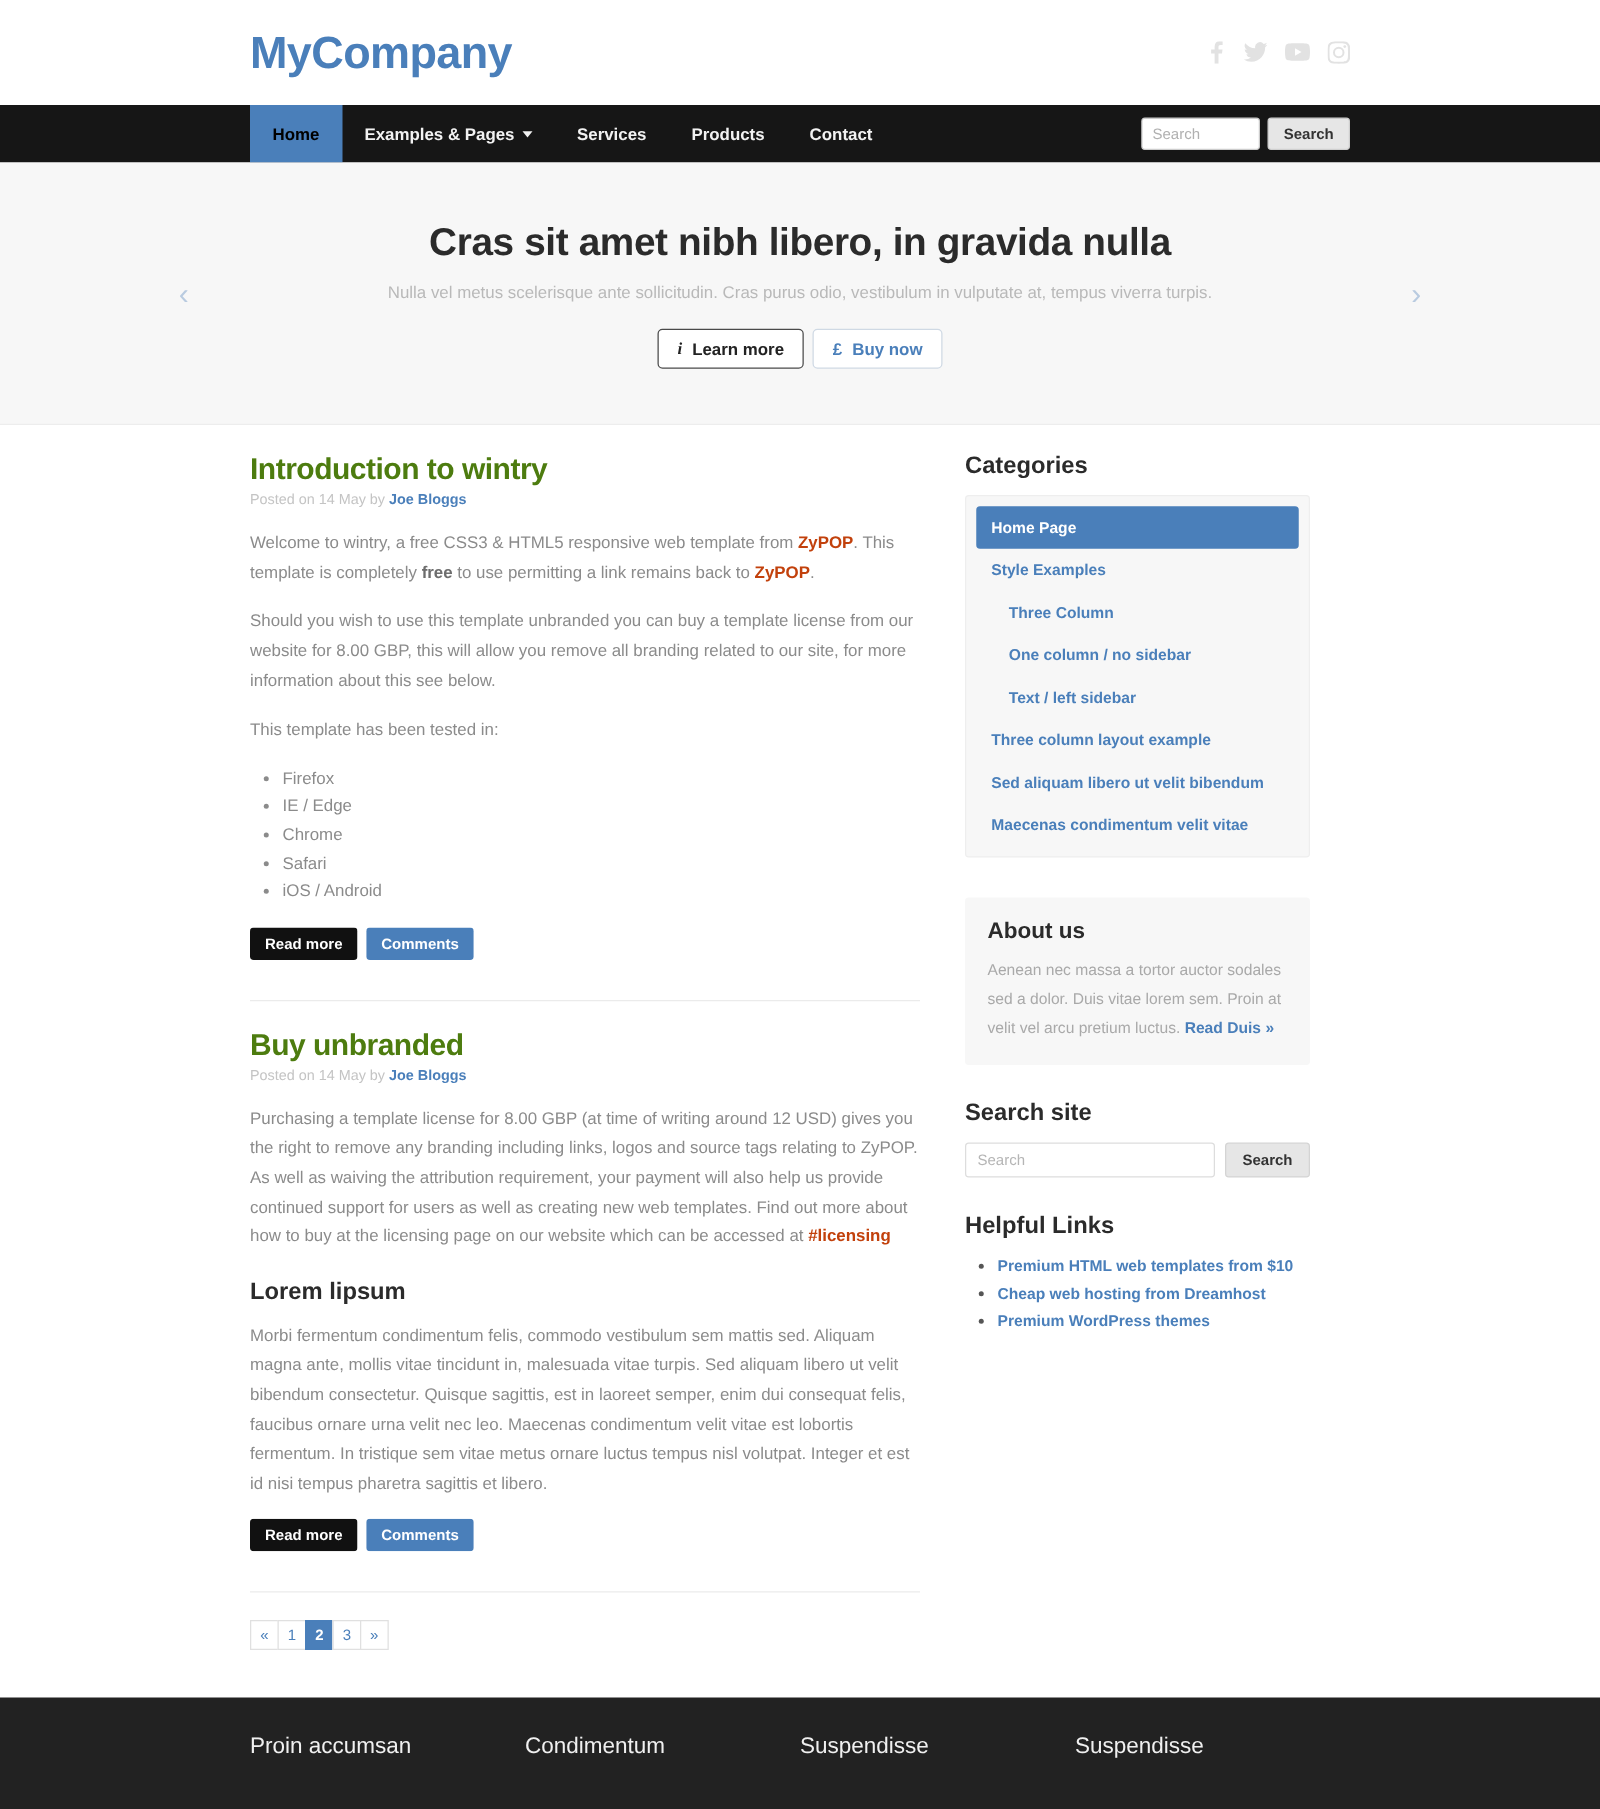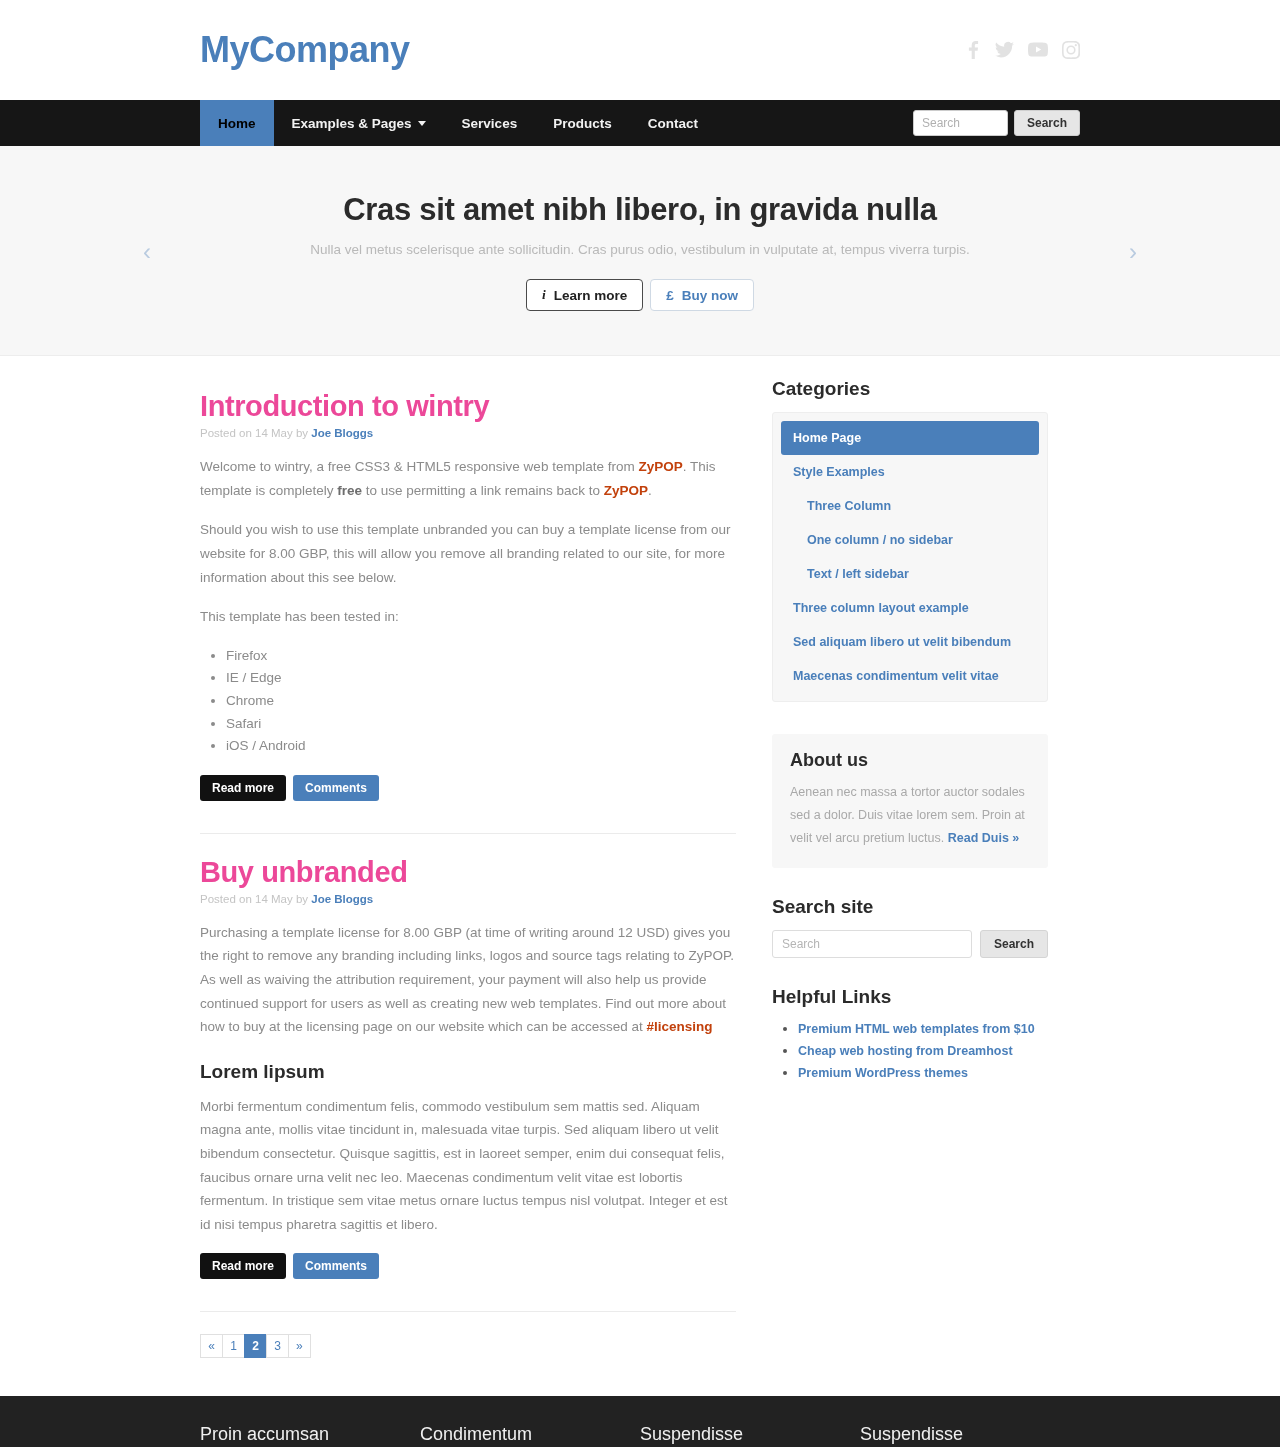--- a/index.html
+++ b/index.html
@@ -9,21 +9,21 @@
     font-family:"Liberation Sans", sans-serif;
     background:#ffffff;
     color:#555;
     font-size:14px;
   }
 
   
   .site-header { background:#fff; }
   .header-inner {
     width:880px; margin:0 auto;
-    height:100px;
+    height:84px;
     display:flex; align-items:center; justify-content:space-between;
   }
   .brand {
     font-size:36px; font-weight:bold; color:#4a7fba;
     letter-spacing:-0.5px; line-height:1;
     text-decoration:none;
   }
   .social-top { display:flex; gap:14px; align-items:center; }
   .social-top .sicon { color:#e2e2e2; display:inline-block; }
   .social-top svg { display:block; fill:#e2e2e2; }
@@ -104,22 +104,22 @@
   .carousel-arrow.prev { left:-57px; }
   .carousel-arrow.next { right:-57px; }
 
   
   .main-wrap { width:880px; margin:0 auto; display:flex; gap:0; padding-top:22px; padding-bottom:38px; }
   .content-col { width:568px; padding-right:32px; }
   .sidebar-col { width:280px; padding-left:4px; }
 
   article { padding-bottom:6px; }
   article h2 {
-    margin:12px 0 4px 0;
-    font-size:29px; font-weight:bold; color:#ec4899;
+    margin:0 0 4px 0;
+    font-size:24px; font-weight:bold; color:#4d7c0f;
     letter-spacing:-0.4px;
   }
   .post-meta { font-size:11.5px; color:#c4c4c4; margin:0 0 16px 0; }
   .post-meta a { color:#4a7fba; font-weight:bold; text-decoration:none; }
   article p { margin:0 0 16px 0; line-height:1.75; color:#8b8b8b; font-size:13.5px; }
   article p b, article p strong { color:#6d6d6d;text-align:right; }
   article a.inline { color:#c2410c; font-weight:bold; text-decoration:none; }
   article h3 {
     margin:22px 0 12px 0; font-size:19px; font-weight:bold; color:#2b2b2b;
   }

